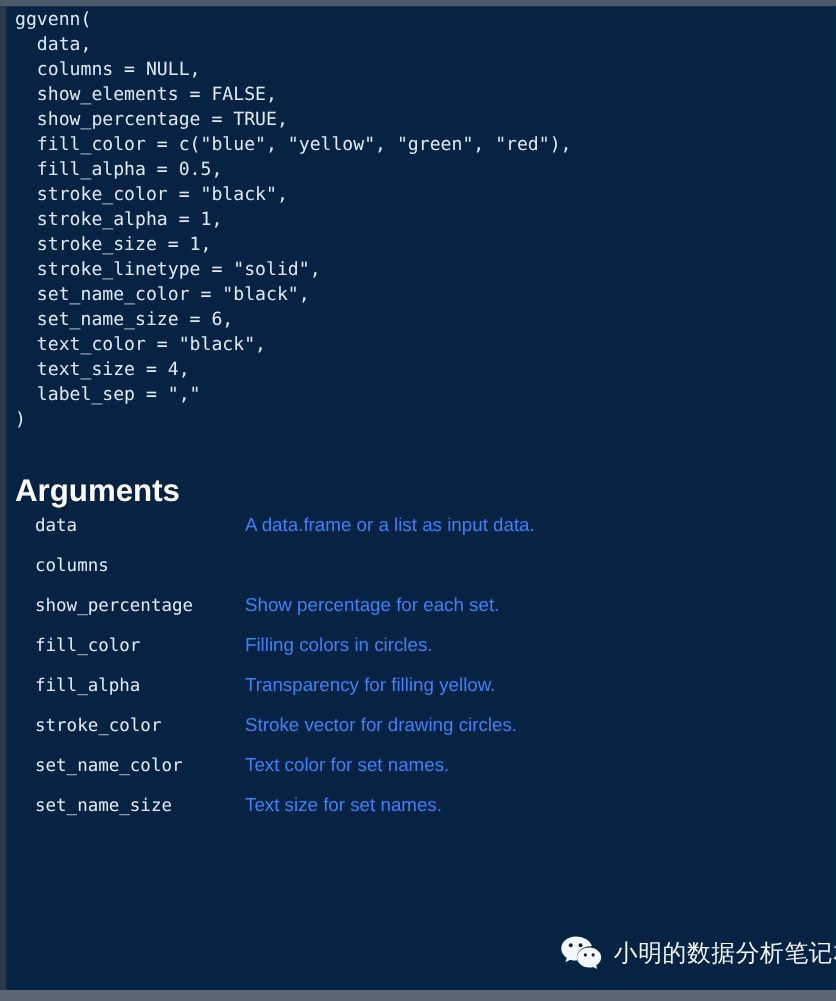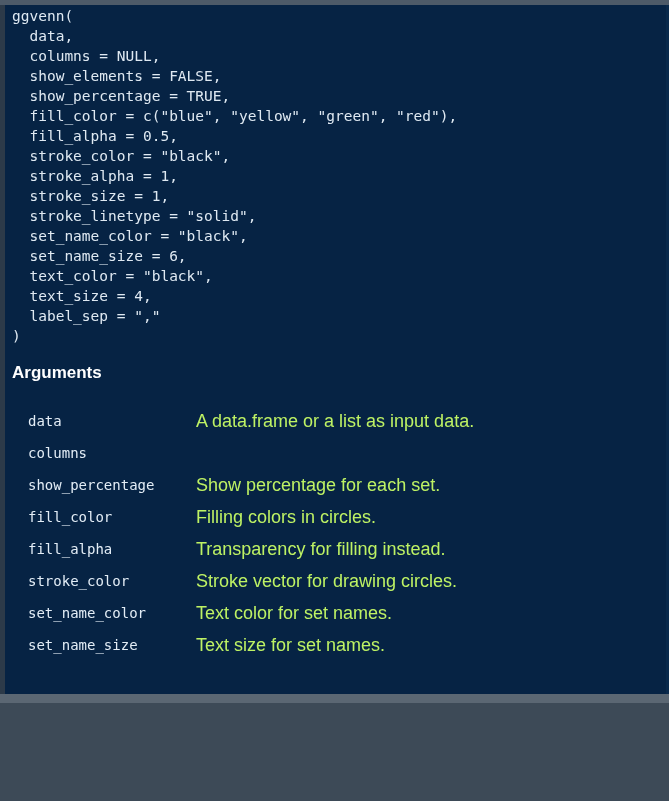--- a/index.html
+++ b/index.html
@@ -3,21 +3,21 @@
 <meta charset="utf-8">
 <style>
   html, body {
     margin: 0;
     padding: 0;
     background: #3d4a57;
   }
   #page {
     position: relative;
     width: 669px;
-    height: 703px;
+    height: 801px;
     background: #062344;
     overflow: hidden;
     box-sizing: border-box;
   }
   
   .edge-top {
     position: absolute;
     top: 0; left: 0;
     width: 669px;
     height: 5px;
@@ -59,24 +59,24 @@
     letter-spacing: 0px;
   }
   .code-line {
     height: 20px;
     white-space: pre;
   }
 
   
   .args-heading {
     position: absolute;
-    top: 363px;
+    top: 379px;
     left: 12px;
     font-family: "Liberation Sans", sans-serif;
-    font-size: 17px;
+    font-size: 25px;
     font-weight: bold;
     color: #ffffff;
     letter-spacing: 0px;
   }
   .args-table {
     position: absolute;
     top: 411px;
     left: 12px;
     width: 669px;
   }
@@ -92,23 +92,23 @@
     font-size: 14px;
     line-height: 20px;
     color: #e3edf6;
     white-space: pre;
   }
   .arg-desc {
     position: absolute;
     left: 184px;
     top: 0;
     font-family: "Liberation Sans", sans-serif;
-    font-size: 18px;
+    font-size: 15px;
     line-height: 20px;
-    color: #bef264;
+    color: #3b82f6;
     white-space: nowrap;
   }
 
   
   .watermark {
     position: absolute;
     left: 448px;
     top: 748px;
     display: flex;
     align-items: center;
@@ -152,21 +152,21 @@
       <div class="arg-row">
         <div class="arg-name">show_percentage</div>
         <div class="arg-desc">Show percentage for each set.</div>
       </div>
       <div class="arg-row">
         <div class="arg-name">fill_color</div>
         <div class="arg-desc">Filling colors in circles.</div>
       </div>
       <div class="arg-row">
         <div class="arg-name">fill_alpha</div>
-        <div class="arg-desc">Transparency for filling instead.</div>
+        <div class="arg-desc">Transparency for filling yellow.</div>
       </div>
       <div class="arg-row">
         <div class="arg-name">stroke_color</div>
         <div class="arg-desc">Stroke vector for drawing circles.</div>
       </div>
       <div class="arg-row">
         <div class="arg-name">set_name_color</div>
         <div class="arg-desc">Text color for set names.</div>
       </div>
       <div class="arg-row">

